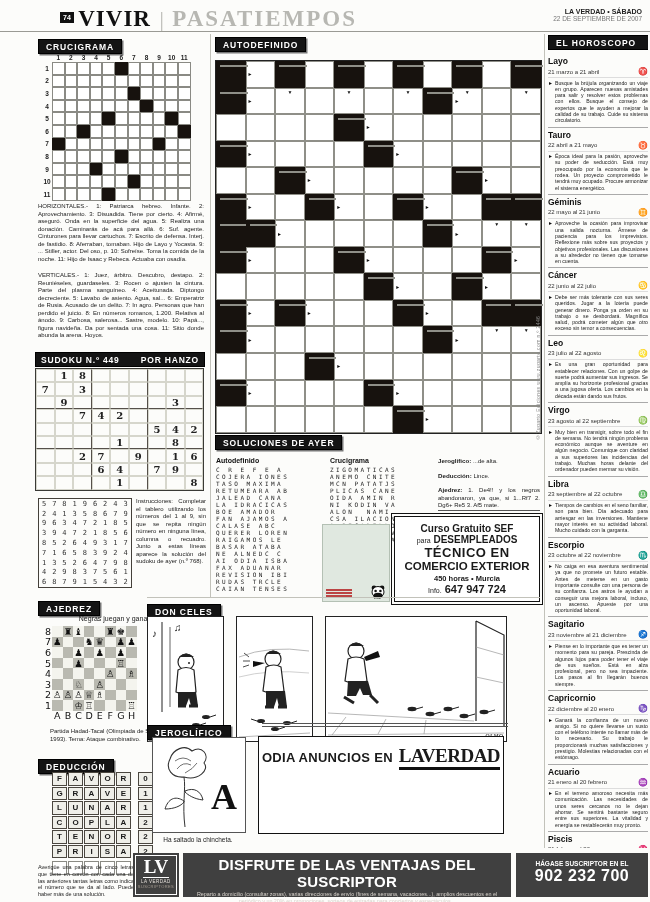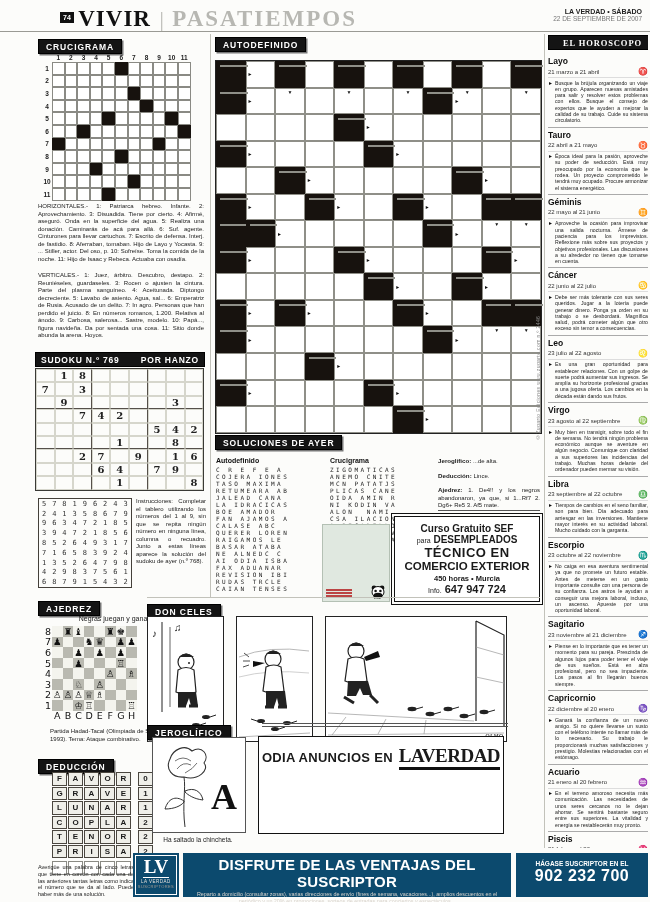--- a/index.html
+++ b/index.html
@@ -96,21 +96,21 @@
   .sign{border-top:1px solid #aaa;padding-top:2px;margin-top:3px;}
   .sign:first-of-type{border-top:none;margin-top:4px;}
   .sign-name{font:bold 8.5px "Liberation Sans",sans-serif;color:#111;margin:0 0 1px;}
   .sign-dates{display:flex;justify-content:space-between;align-items:center;
               font:normal 6px "Liberation Sans",sans-serif;color:#333;border-bottom:1px solid #ddd;padding-bottom:1px;}
   .sign-icon{font-size:8px;color:#111;}
   .sign-text{font:normal 5.2px "Liberation Sans",sans-serif;line-height:6.3px;text-align:justify;
              color:#222;margin:1.5px 0 0;position:relative;padding-left:7px;}
   .sign-marker{position:absolute;left:0;top:0;font-size:5px;color:#111;}
   
-  .bnr{position:absolute;background:#0c4a6e;color:#fff;}
+  .bnr{position:absolute;background:#404040;color:#fff;}
   .lv-inner{border:1px solid #fff;margin:2px;height:38px;text-align:center;}
   .lv-big{font:bold 19px "Liberation Serif",serif;line-height:20px;border-bottom:1px solid #fff;
           width:26px;margin:1px auto 1px;}
   .lv-sub1{font:normal 4.5px "Liberation Sans",sans-serif;letter-spacing:.5px;color:#e5e0da;}
   .lv-sub2{font:normal 4px "Liberation Sans",sans-serif;letter-spacing:.4px;color:#a59c92;}
   .bnr-title{font:bold 15px "Liberation Sans",sans-serif;letter-spacing:.2px;text-align:center;margin-top:3px;}
   .bnr-body{font:normal 5.4px "Liberation Sans",sans-serif;line-height:6.5px;color:#d8d3cc;
             text-align:center;padding:1px 8px 0;}
   .bnr-r1{font:bold 6.5px "Liberation Sans",sans-serif;text-align:center;margin-top:7px;}
   .bnr-r2{font:bold 16px "Liberation Sans",sans-serif;text-align:center;letter-spacing:.5px;}
@@ -279,21 +279,21 @@
       <div class="xw-cell"></div>
       <div class="xw-cell"></div>
       <div class="xw-cell"></div>
       <div class="xw-cell"></div>
       <div class="xw-cell"></div>
     </div>
   <div class="abs smalltext" style="left:38px;top:203px;width:166px;">HORIZONTALES.- 1: Patriarca hebreo. Infante. 2: Aprovechamiento. 3: Disuadida. Tiene por cierto. 4: Afirmé, aseguró. Onda en la superficie del agua. 5: Realiza una donación. Caminarás de acá para allá. 6: Suf. agente. Cinturones para llevar cartuchos. 7: Escrito de defensa. Interj. de fastidio. 8: Aferraban, tomaban. Hijo de Layo y Yocasta. 9: ... Stiller, actor. Del oso, p. 10: Sofreíse. Toma la comida de la noche. 11: Hijo de Isaac y Rebeca. Actuaba con osadía.</div>
   <div class="abs smalltext" style="left:38px;top:272px;width:166px;">VERTICALES.- 1: Juez, árbitro. Descubro, destapo. 2: Reuniéseles, guardaseles. 3: Rocen o ajusten la cintura. Parte del plasma sanguíneo. 4: Aceitunada. Diptongo decreciente. 5: Lavabo de asiento. Agua, sal... 6: Emperatriz de Rusia. Acusado de un delito. 7: In agro. Personas que han perdido el juicio. 8: En números romanos, 1.200. Relativa al ánodo. 9: Carbosa, salerosa... Sastre, modelo. 10: Papá..., figura navideña. Da por sentada una cosa. 11: Sitio donde abunda la arena. Hoyos.</div>
 
   <div class="abs sud-bar" style="left:35px;top:352px;width:158px;">
-    <span>SUDOKU N.º 769</span>
+    <span>SUDOKU N.º 449</span>
     <span>POR HANZO</span>
   </div>
   <div id="sud-grid" class="abs sud" style="left: 35px; top: 368px; grid-template-columns: repeat(9, 18.6px); grid-template-rows: repeat(9, 13.4px);">
       <div></div>
       <div>1</div>
       <div class="br">8</div>
       <div></div>
       <div></div>
       <div class="br"></div>
       <div></div>
@@ -1065,21 +1065,21 @@
 
   <div class="dblrule" style="left:262px;top:723px;width:246px;"></div>
   <div class="abs adbox" style="left:258px;top:736px;width:244px;height:96px;">
     <div class="ad-top">
       <span class="ad-prefix">ODIA ANUNCIOS EN</span>
       <span class="ad-brand">LAVERDAD</span>
     </div>
   </div>
 
   <div class="horo" style="left:548px;top:32px;width:100px;height:816px;overflow:hidden;">
-    <span class="tag" style="box-shadow:none;width:86px;text-align:right;font-family:Liberation Serif, serif;">EL HOROSCOPO</span>
+    <span class="tag" style="box-shadow:none;width:86px;text-align:left;">EL HOROSCOPO</span>
     <div id="horo-list">
         <div class="sign">
           <div class="sign-name">Layo</div>
           <div class="sign-dates">
             <span>21 marzo a 21 abril</span>
             <span class="sign-icon">♈</span>
           </div>
           <p class="sign-text"><span class="sign-marker">►</span>Busque la brújula organizando un viaje en grupo. Aparecen nuevas amistades para salir y resolver estos problemas con ellos. Busque el consejo de expertos que le ayuden a mejorar la calidad de su trabajo. Cuide su sistema circulatorio.</p>
         </div>
         <div class="sign">

